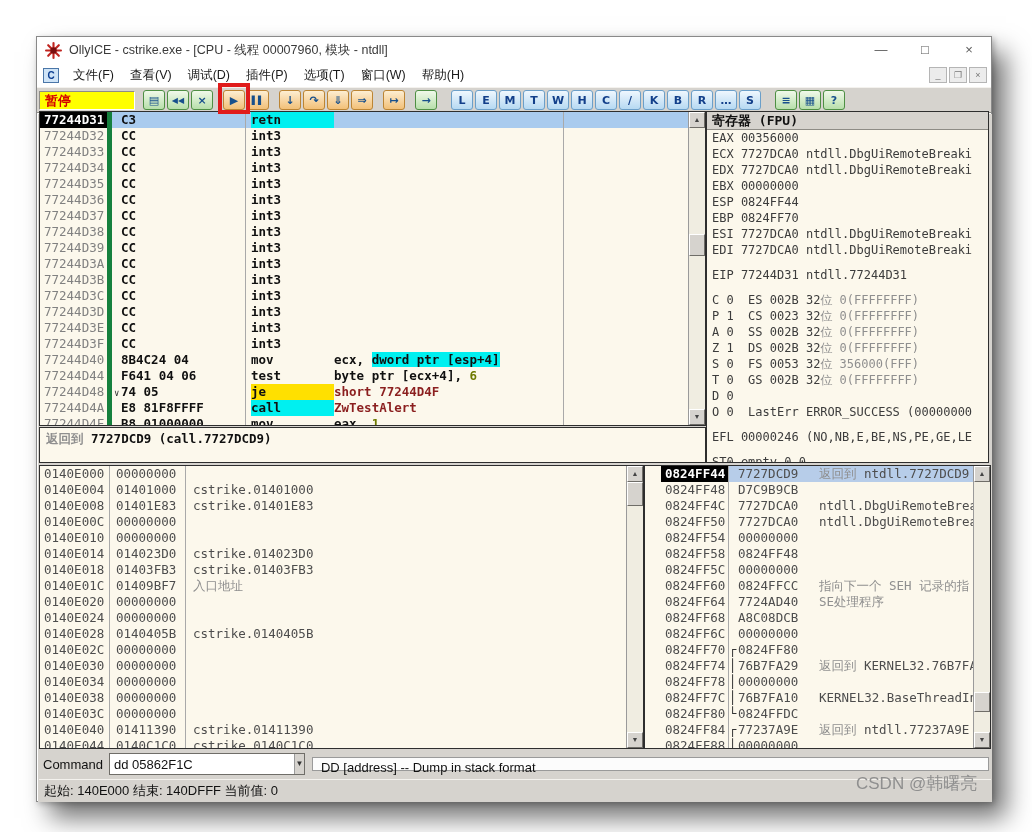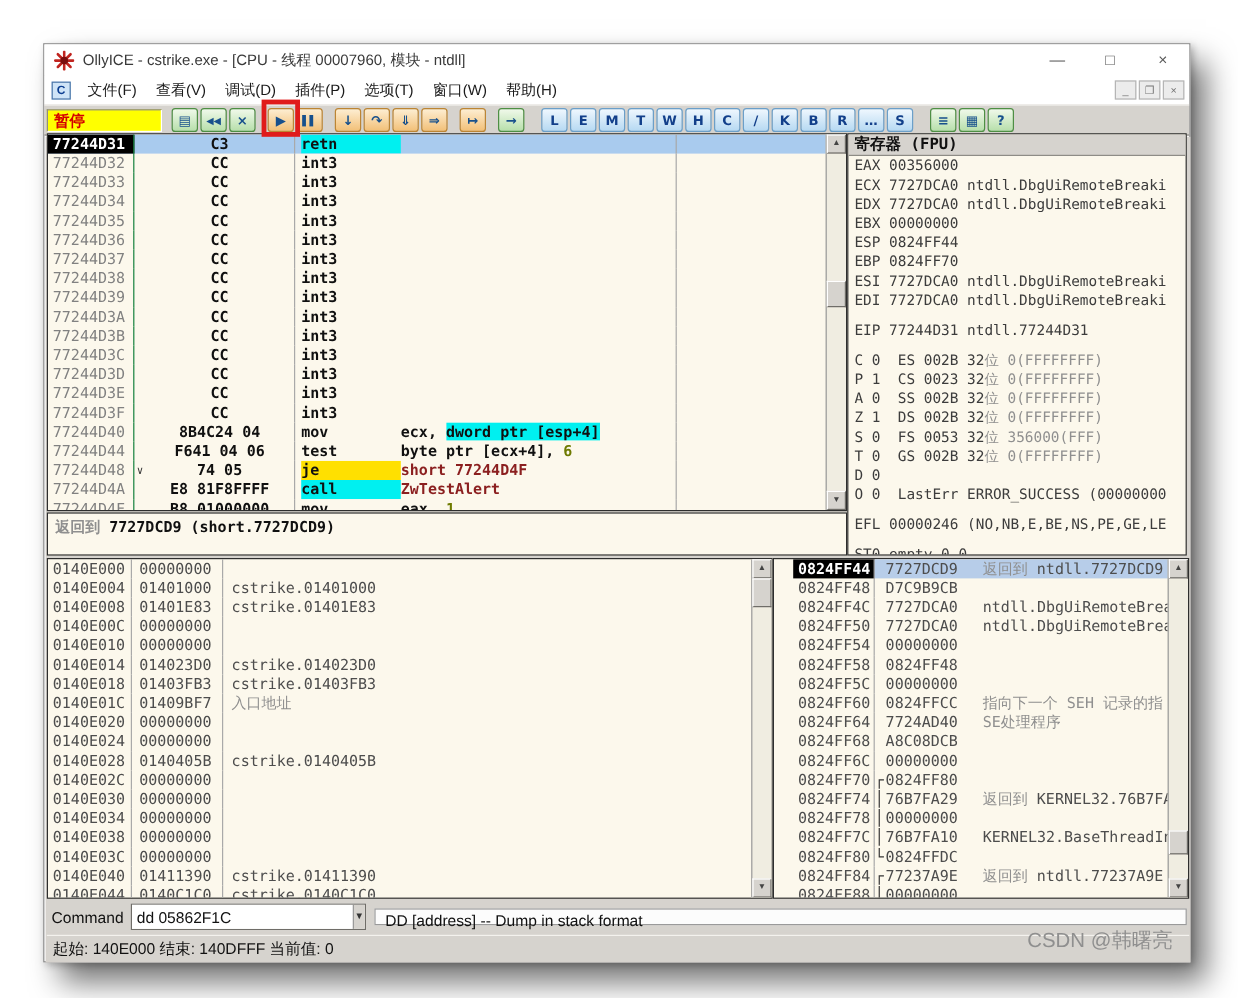--- a/index.html
+++ b/index.html
@@ -50,23 +50,23 @@
   .p-info   { left:2px;  top:390px; width:667px; height:36px; }
   .p-regs   { left:669px;top:74px;  width:283px; height:352px; }
   .p-dump   { left:2px;  top:428px; width:605px; height:284px; }
   .p-stack  { left:607px;top:428px; width:347px; height:284px; }
 
   
   .drow { display:flex; height:16px; line-height:16px; font-size:12.5px; white-space:pre;
           font-family:"DejaVu Sans Mono", monospace; font-weight:bold; color:#101010; position:relative; }
   .drow.sel { background:#a9cbee; }
   .dc { overflow:hidden; }
-  .dc.a { width:72px; padding-left:4px; font-weight:normal; color:#818181; border-right:1px solid #15803d; }
+  .dc.a { width:72px; padding-left:4px; font-weight:normal; color:#818181; border-right:5px solid #15803d; }
   .dc.a.asel { background:#000; color:#fff; font-weight:bold; }
-  .dc.h { width:134px; padding-left:9px; border-right:1px solid #a9a9a9;text-align:center; }
+  .dc.h { width:134px; padding-left:9px; border-right:1px solid #a9a9a9; }
   .dc.i { width:318px; padding-left:5px; border-right:1px solid #a9a9a9; }
   .dc.cm { flex:1; }
   .mn { display:inline-block; min-width:83px; }
   .jmp { position:absolute; left:74px; top:1px; font-size:9px; color:#333; font-weight:normal; }
   .hl-cyan { background:#00f0f0; }
   .hl-yellow { background:#ffe000; }
   .red { color:#8b1f1f; }
   .grn { color:#6e7a00; }
   .dim { color:#8f8f8f; }
 
@@ -216,21 +216,21 @@
         <div class="drow"><span class="dc a">77244D4F</span><span class="dc h">B8 01000000</span><span class="dc i"><span class="mn ">mov</span><span>eax, </span><span class="grn">1</span></span><span class="dc cm"></span></div>
       </div>
     <div class="vsb">
       <div class="sbtn sb-up">▲</div>
       <div class="sthumb" style="top:122px;height:22px;"></div>
       <div class="sbtn sb-dn">▼</div>
     </div>
   </div>
 
   <div class="pane p-info">
-    <div class="infoline" id="info-line"><span class="dim">返回到 </span><span>7727DCD9 (short.7727DCD9)</span></div>
+    <div class="infoline" id="info-line"><span class="dim">返回到 </span><span>7727DCD9 (call.7727DCD9)</span></div>
   </div>
 
   <div class="pane p-regs">
     <div class="rhdr">寄存器 (FPU)</div>
     <div id="regs-body">
         <div class="rline"><span>EAX 00356000</span></div>
         <div class="rline"><span>ECX 7727DCA0 ntdll.DbgUiRemoteBreaki</span></div>
         <div class="rline"><span>EDX 7727DCA0 ntdll.DbgUiRemoteBreaki</span></div>
         <div class="rline"><span>EBX 00000000</span></div>
         <div class="rline"><span>ESP 0824FF44</span></div>

